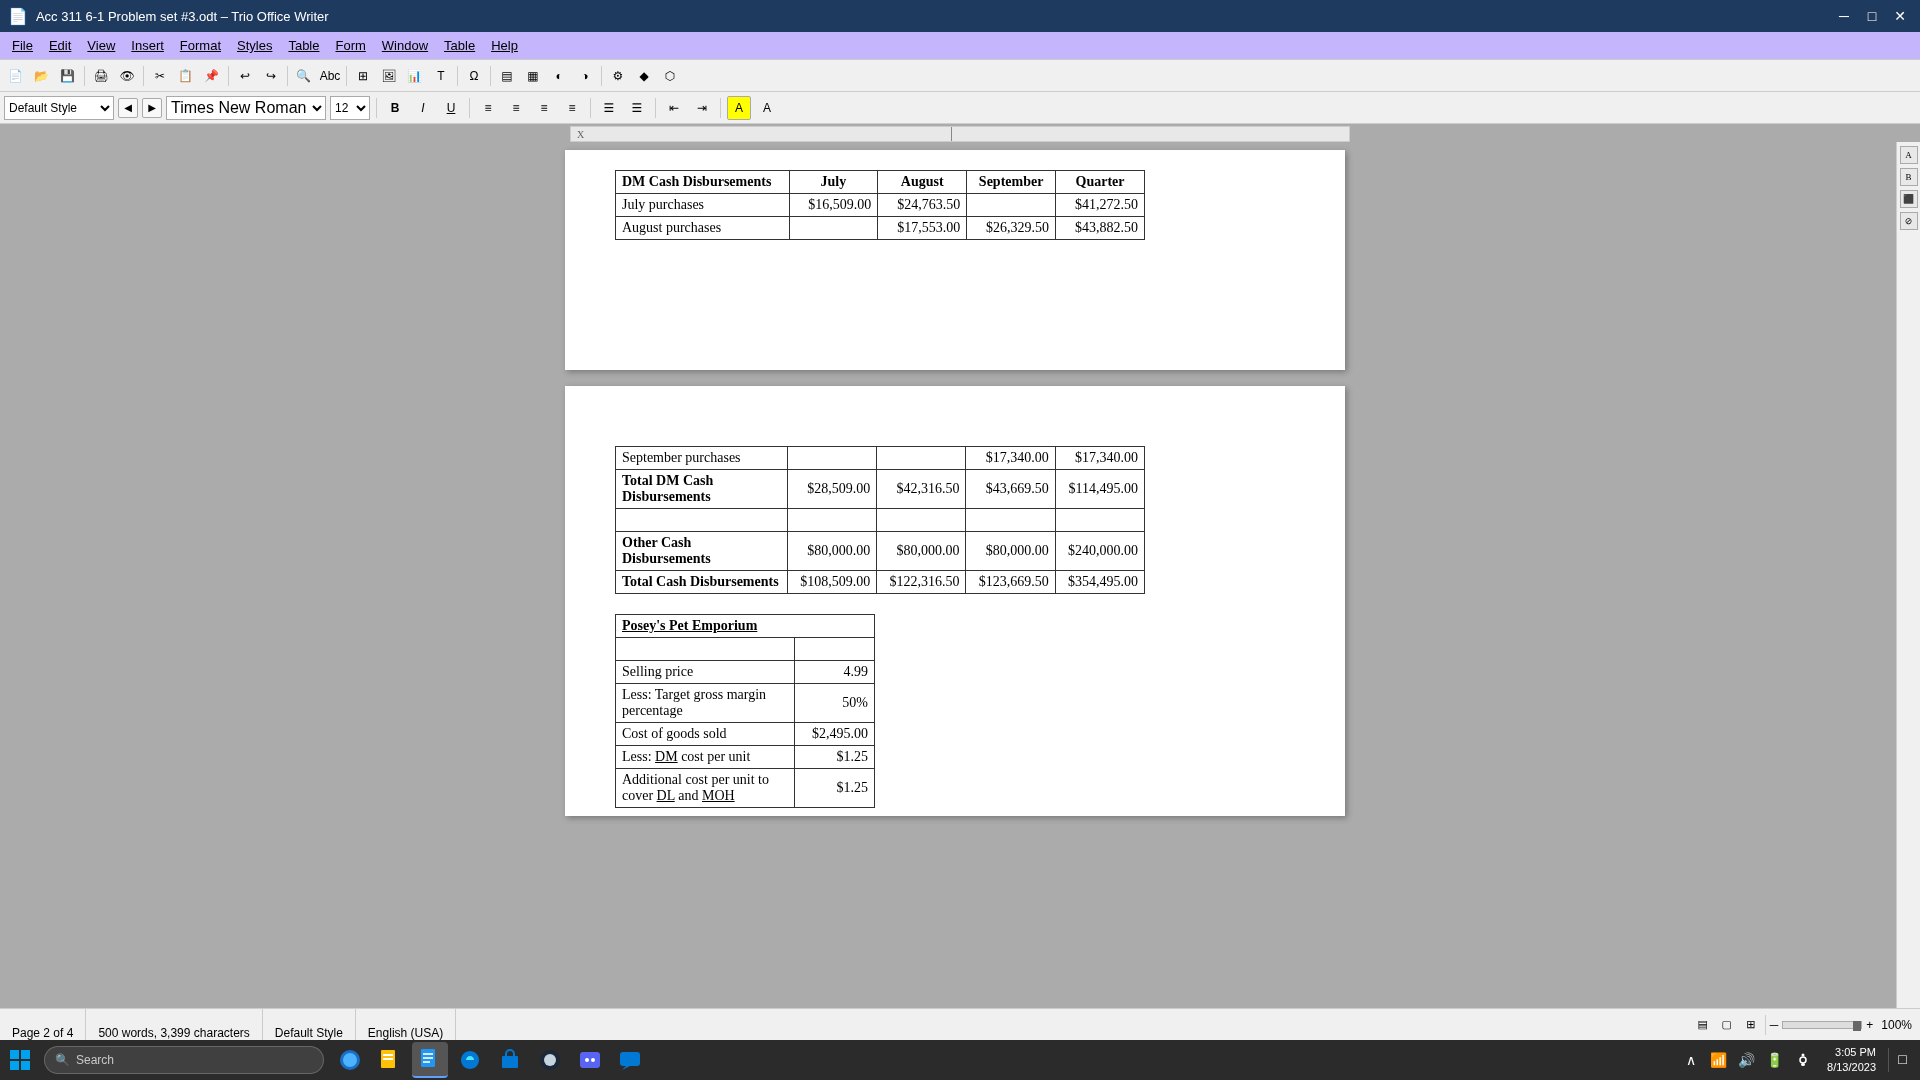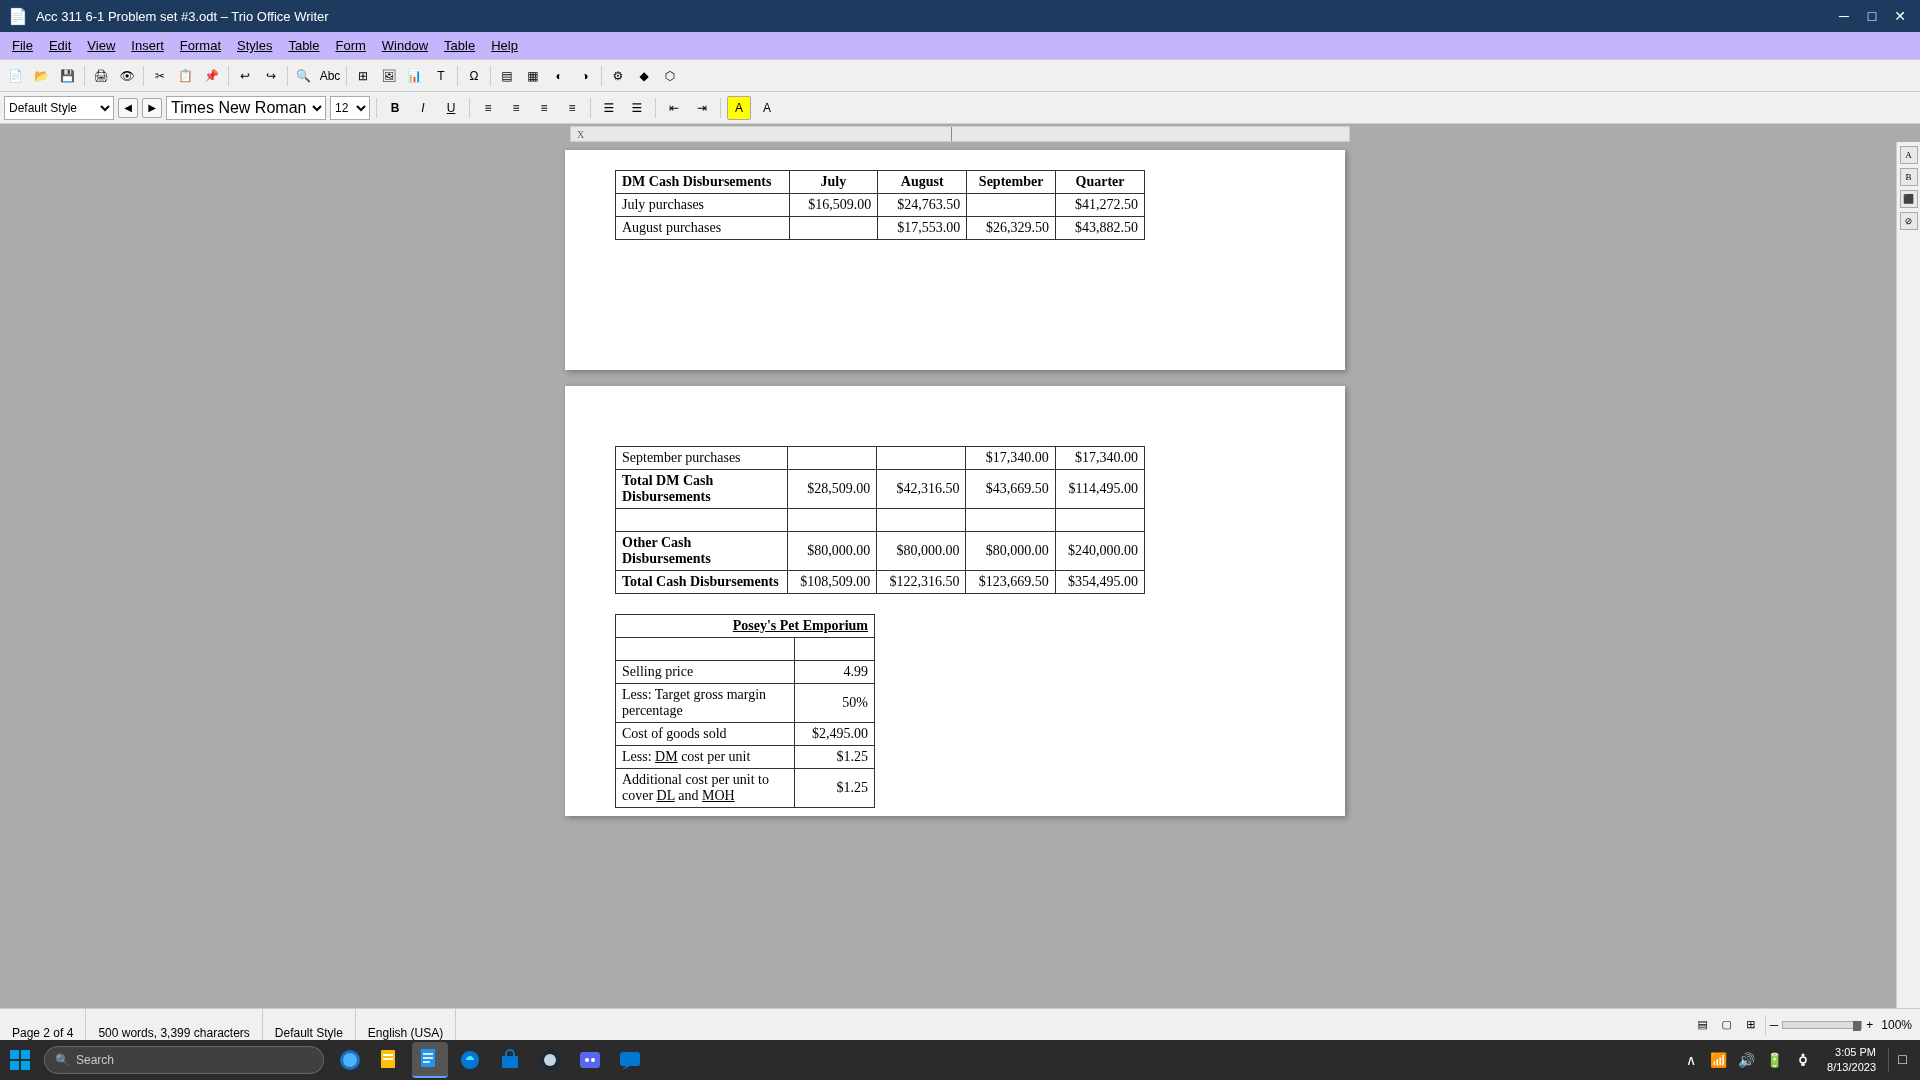--- a/index.html
+++ b/index.html
@@ -278,21 +278,21 @@
               <td class="text-right">$122,316.50</td>
               <td class="text-right">$123,669.50</td>
               <td class="text-right">$354,495.00</td>
             </tr>
           </tbody>
         </table>
 
         <table class="doc-table" style="width:260px; margin-top: 16px;">
           <thead>
             <tr>
-              <th colspan="2" style="text-align:right;">
+              <th colspan="2" style="text-align:left;">
                 <span class="underline">Posey's Pet Emporium</span>
               </th>
             </tr>
           </thead>
           <tbody>
             <tr>
               <td style="width:180px;">&nbsp;</td>
               <td style="width:80px;"></td>
             </tr>
             <tr>

